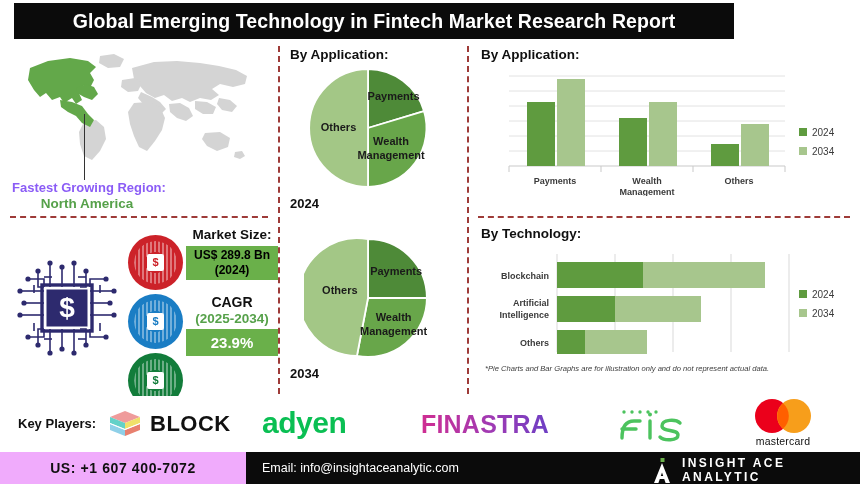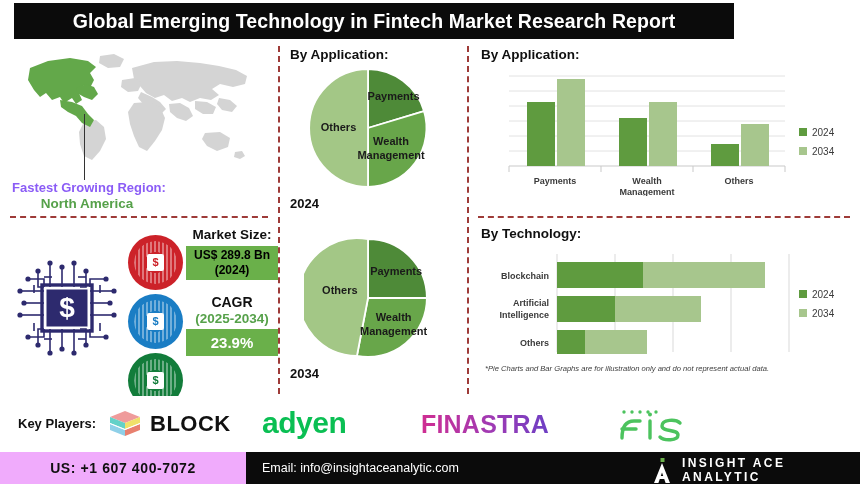--- a/index.html
+++ b/index.html
@@ -420,20 +420,28 @@
         <g fill="none" stroke="#4cc35e" stroke-width="3.4" stroke-linecap="round">
           <path d="M6 30 C6 18 10 13 18 13 L24 13"></path>
           <path d="M6 21 L20 21"></path>
           <path d="M34 13 L34 30"></path>
           <path d="M64 15 C60 11 46 11 46 18 C46 24 62 21 62 27 C62 33 48 33 44 29"></path>
         </g>
         <circle cx="34" cy="6.5" r="2" fill="#4cc35e"></circle>
       </svg>
     </div>
 
+    <div class="logo" style="left:740px; top:2px; flex-direction:column;">
+      <svg width="86" height="36" viewBox="0 0 86 36" xmlns="http://www.w3.org/2000/svg">
+        <circle cx="32" cy="18" r="17" fill="#eb001b"></circle>
+        <circle cx="54" cy="18" r="17" fill="#f79e1b"></circle>
+        <path d="M43 5.2 A17 17 0 0 0 43 30.8 A17 17 0 0 0 43 5.2 Z" fill="#ff5f00"></path>
+      </svg>
+      <span class="mc-txt" style="margin-top:1px;">mastercard</span>
+    </div>
   </div>
 
   <div class="footer">
     <div class="footer-phone">US: +1 607 400-7072</div>
     <div class="footer-email">Email: info@insightaceanalytic.com</div>
     <div class="footer-brand">
       <span class="brand-mark">
         <svg width="20" height="26" viewBox="0 0 20 26" xmlns="http://www.w3.org/2000/svg">
           <rect x="8.5" y="0" width="4" height="4" fill="#6ab04a"></rect>
           <path d="M10 5 L18 25 L13.6 25 L10 14.6 L6.4 25 L2 25 Z" fill="#ffffff"></path>

